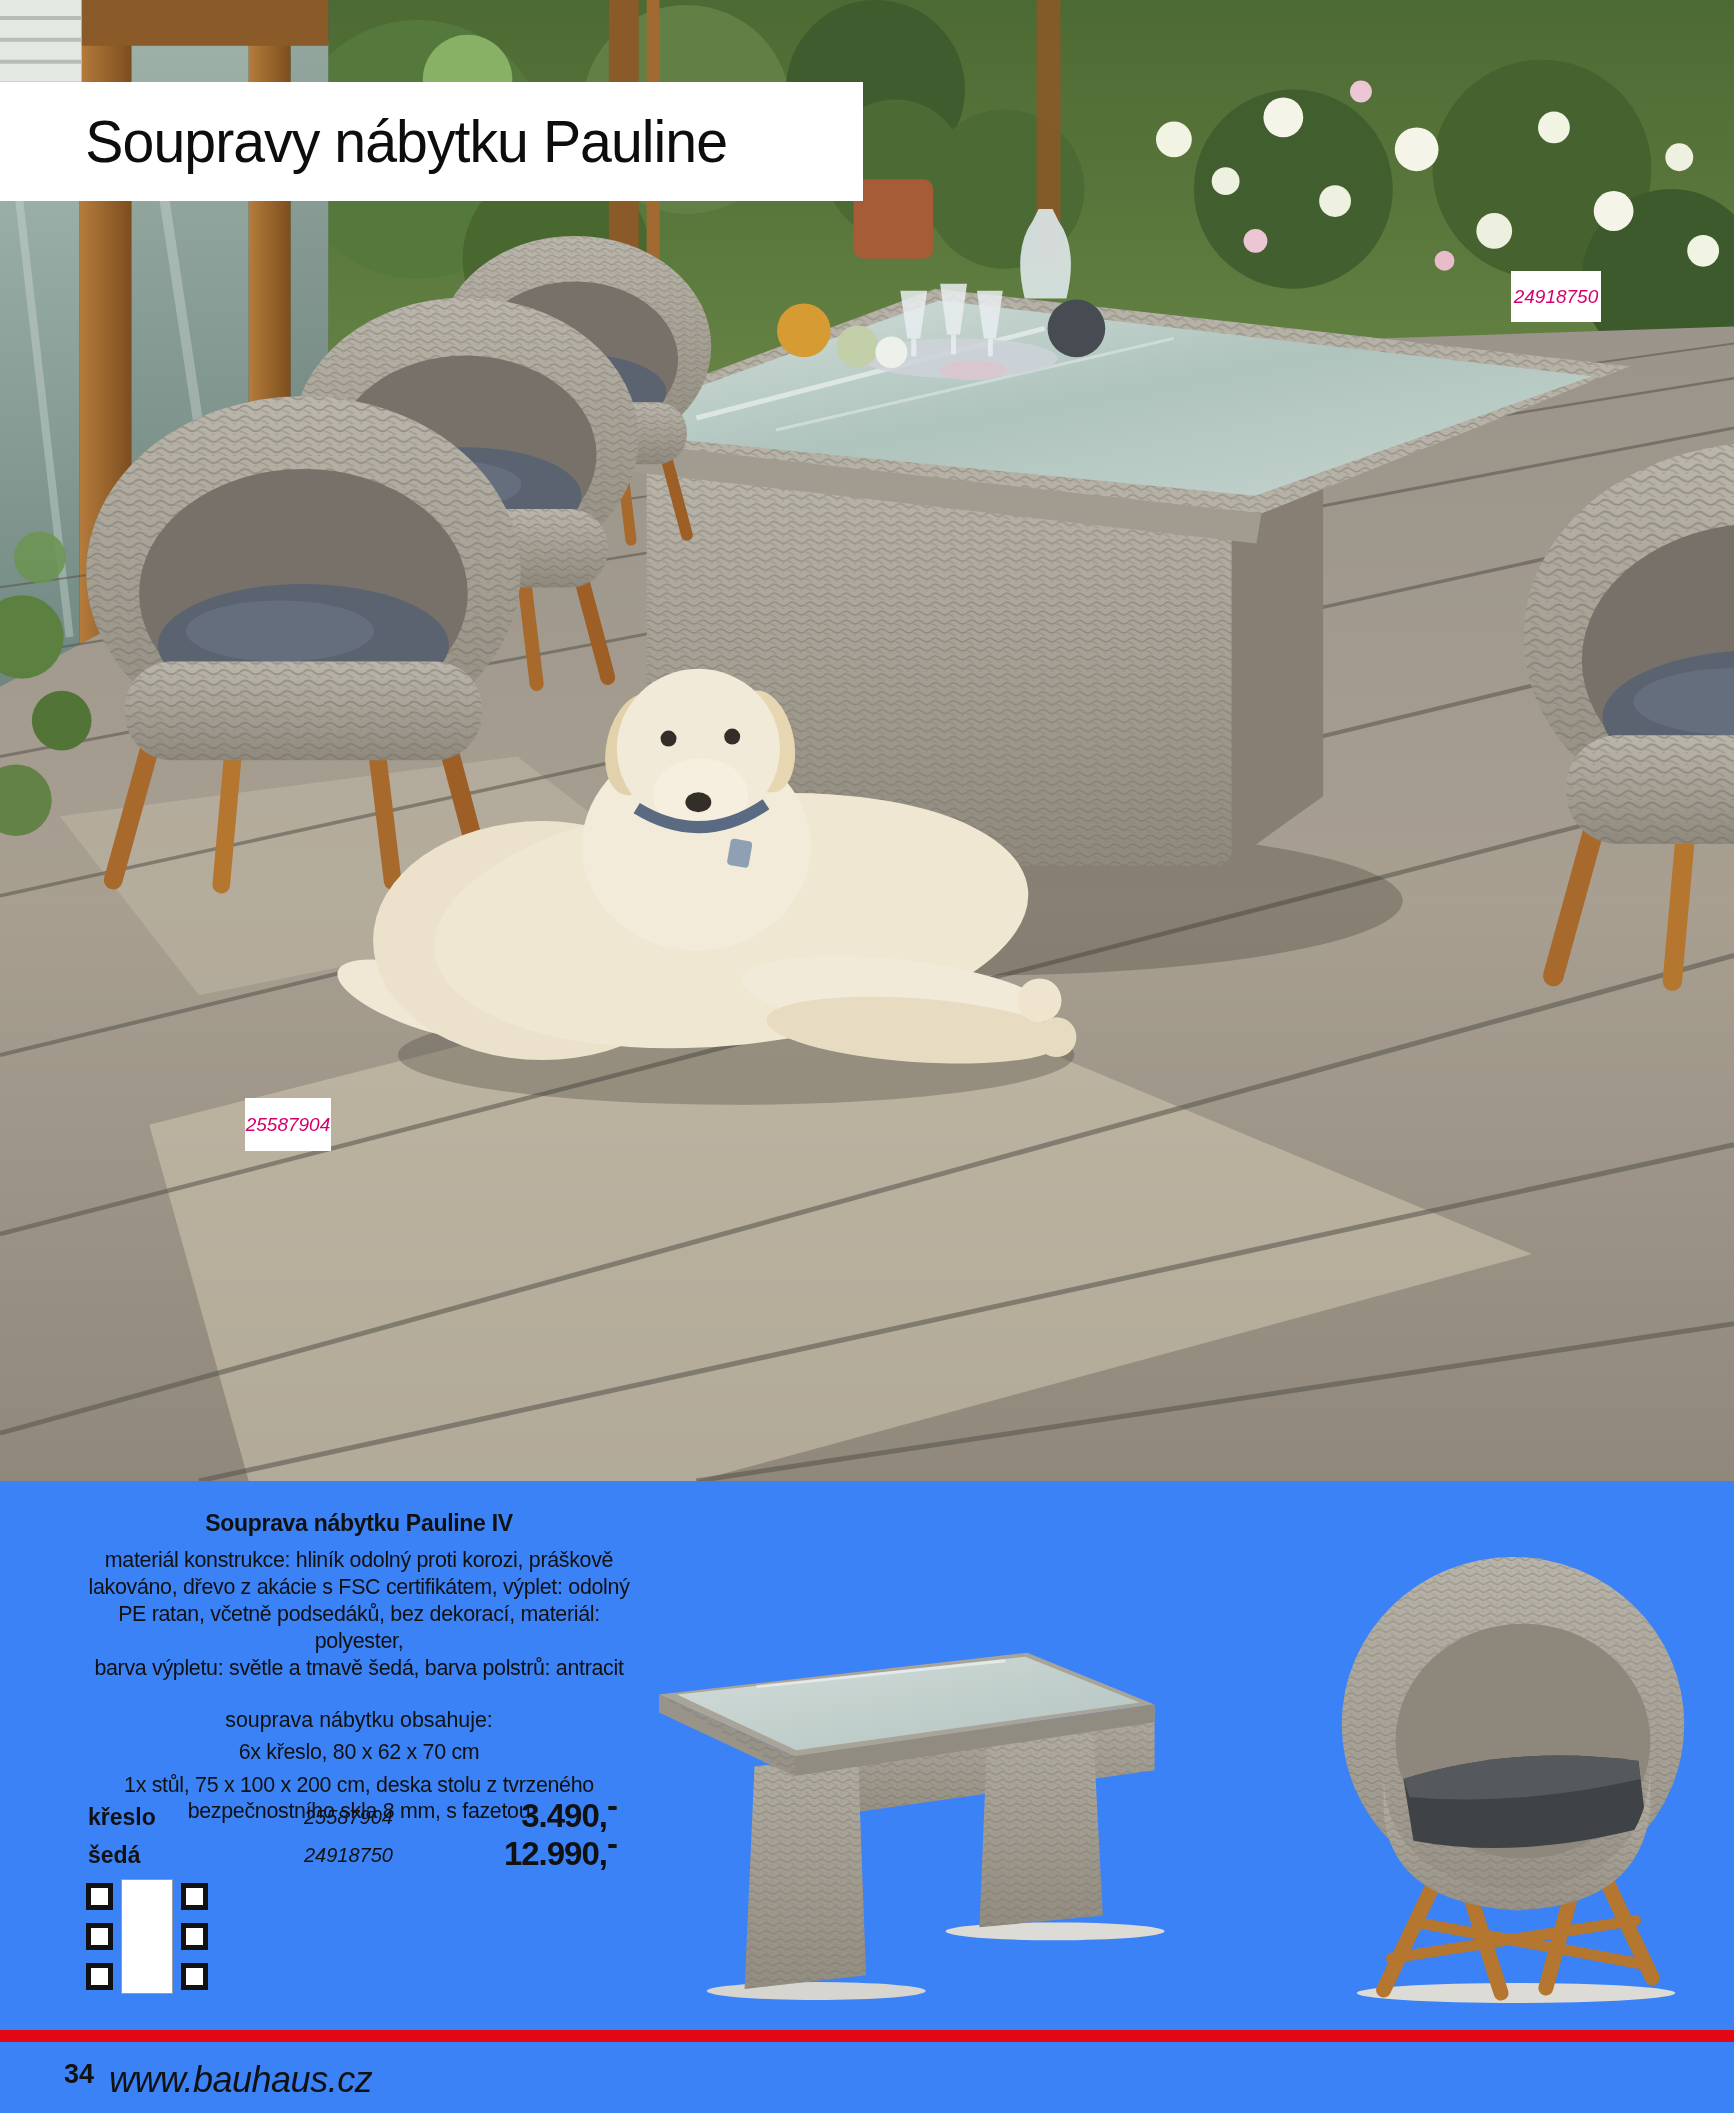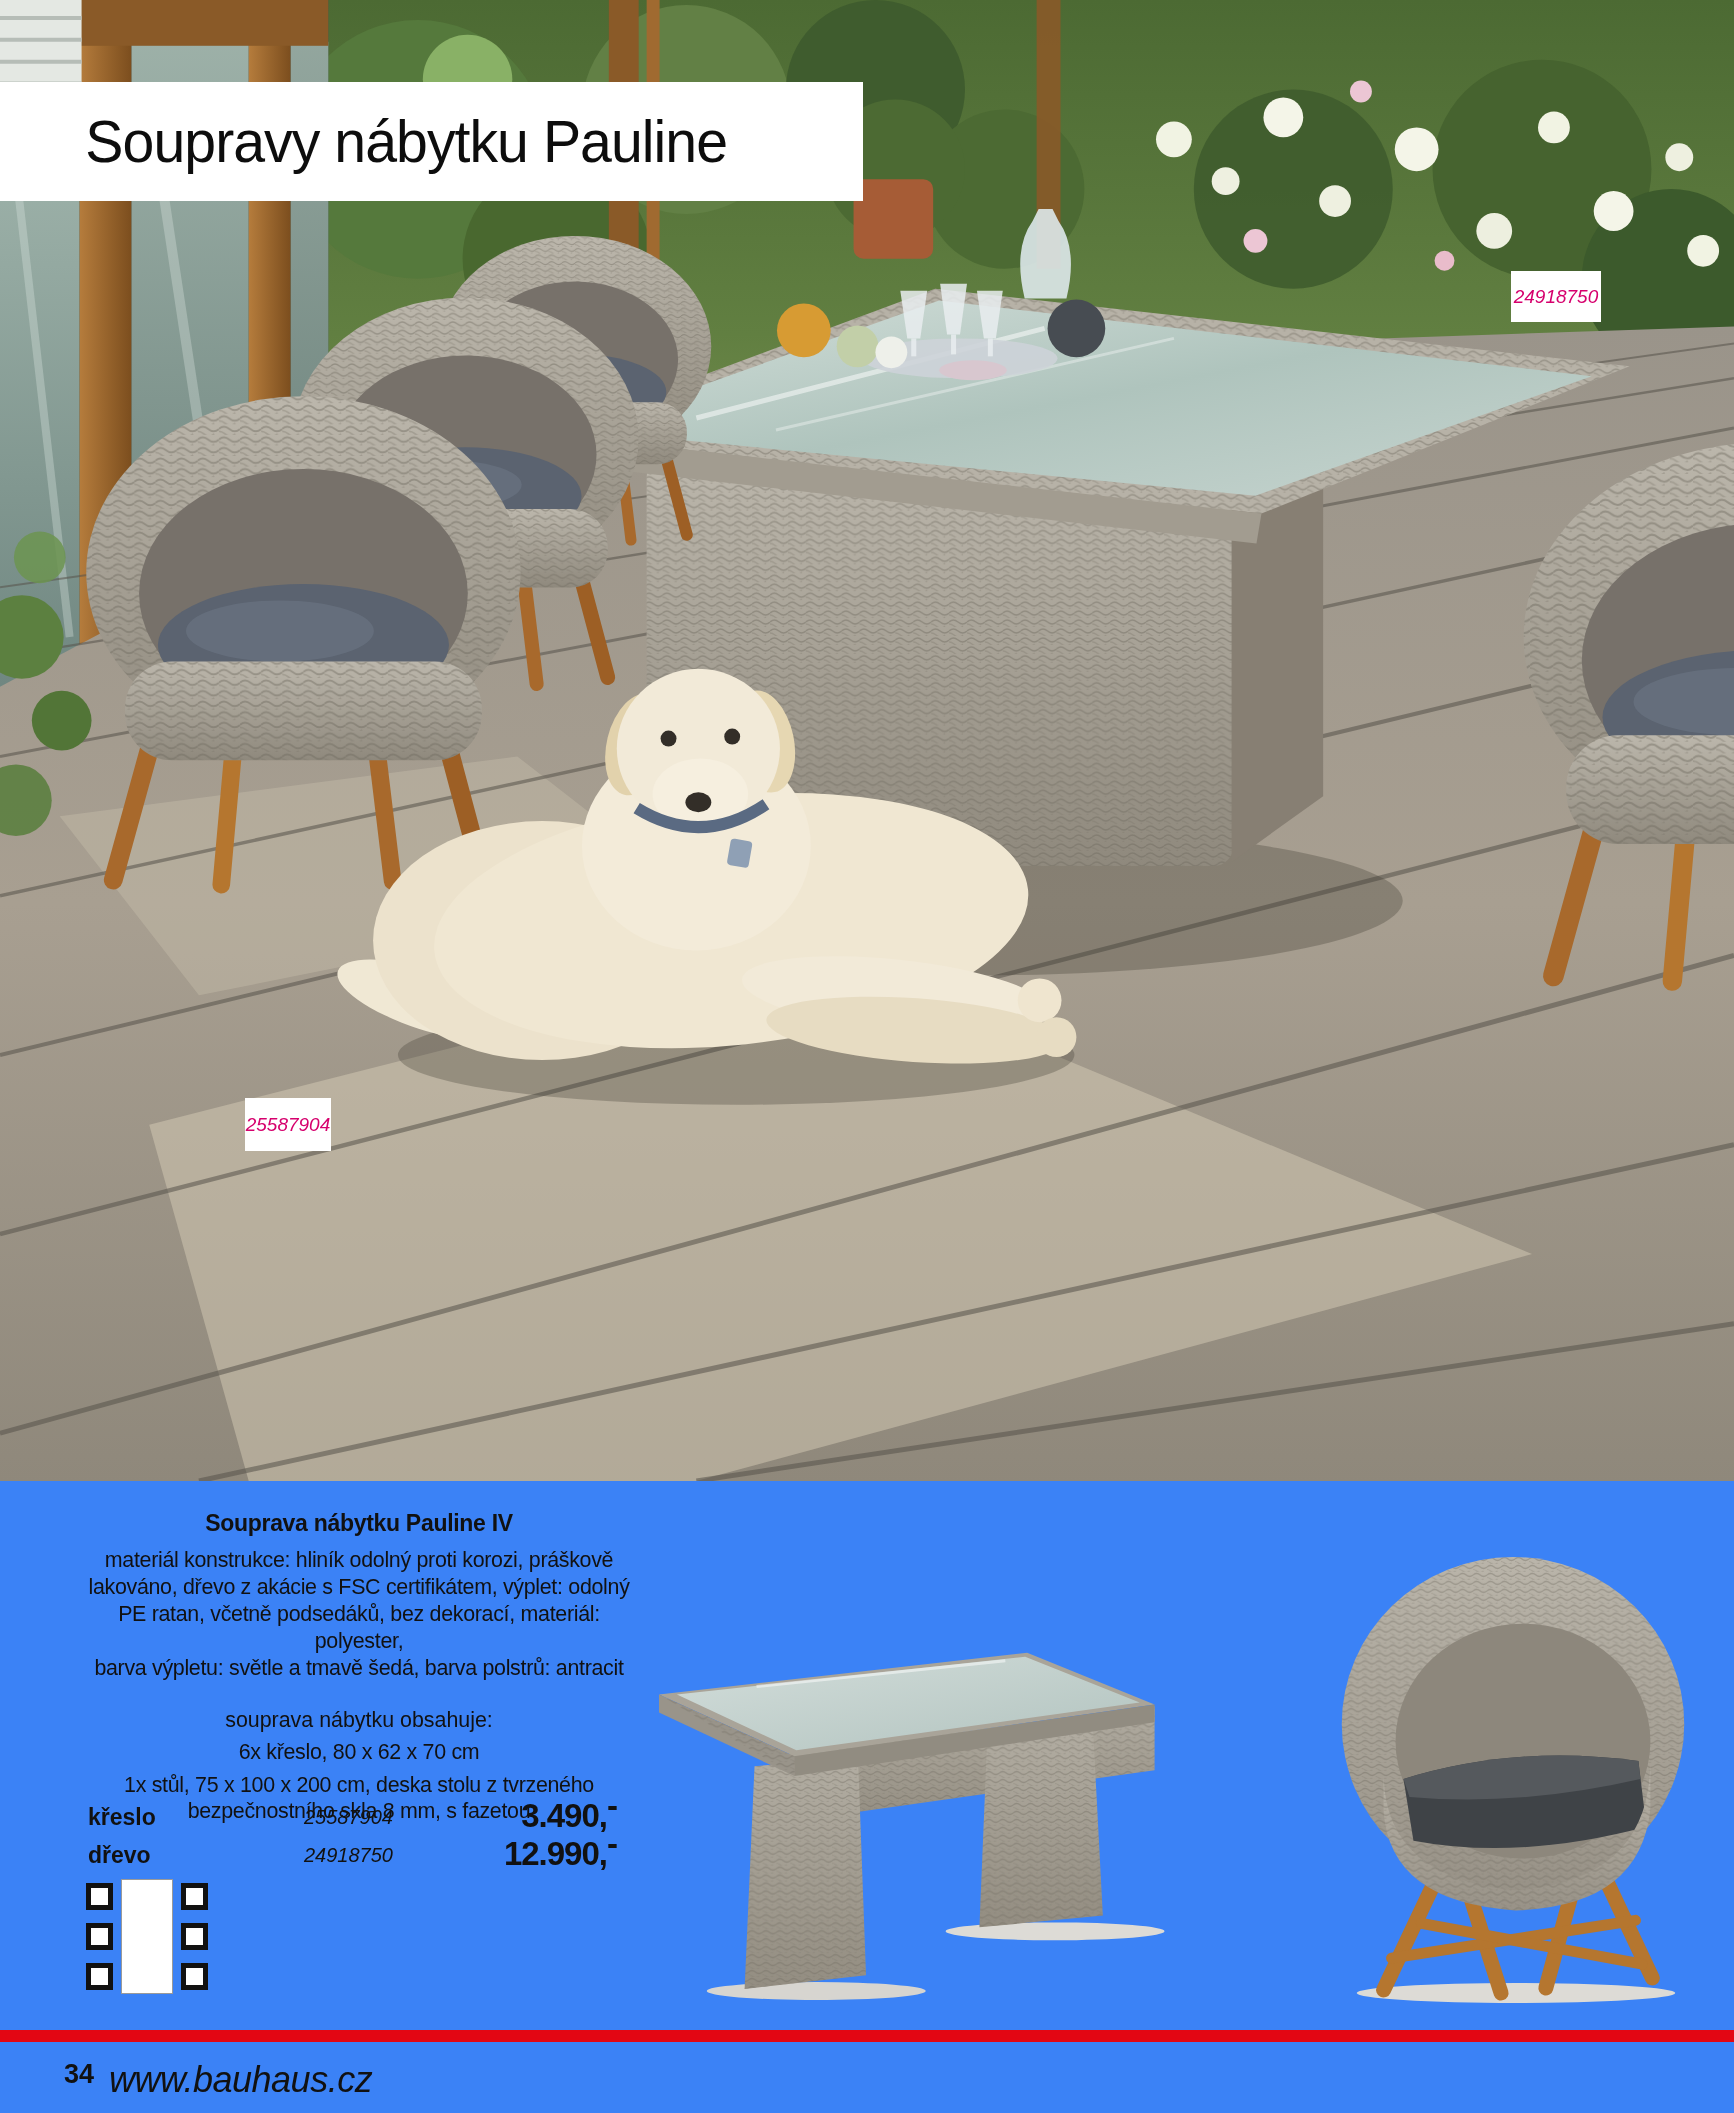--- a/index.html
+++ b/index.html
@@ -271,21 +271,21 @@
     <div class="inc">bezpečnostního skla 8 mm, s fazetou</div>
   </div>
 
   <div class="abs rows">
     <div class="prow">
       <span class="lbl">křeslo</span>
       <span class="cd">25587904</span>
       <span class="pr"><span>3.490,</span><span class="dash">-</span></span>
     </div>
     <div class="prow">
-      <span class="lbl">dřevo</span>
+      <span class="lbl">šedá</span>
       <span class="cd">24918750</span>
       <span class="pr"><span>12.990,</span><span class="dash">-</span></span>
     </div>
   </div>
 
 
   <div class="abs picto">
     <div class="col">
       <div class="sq"></div>
       <div class="sq"></div>

